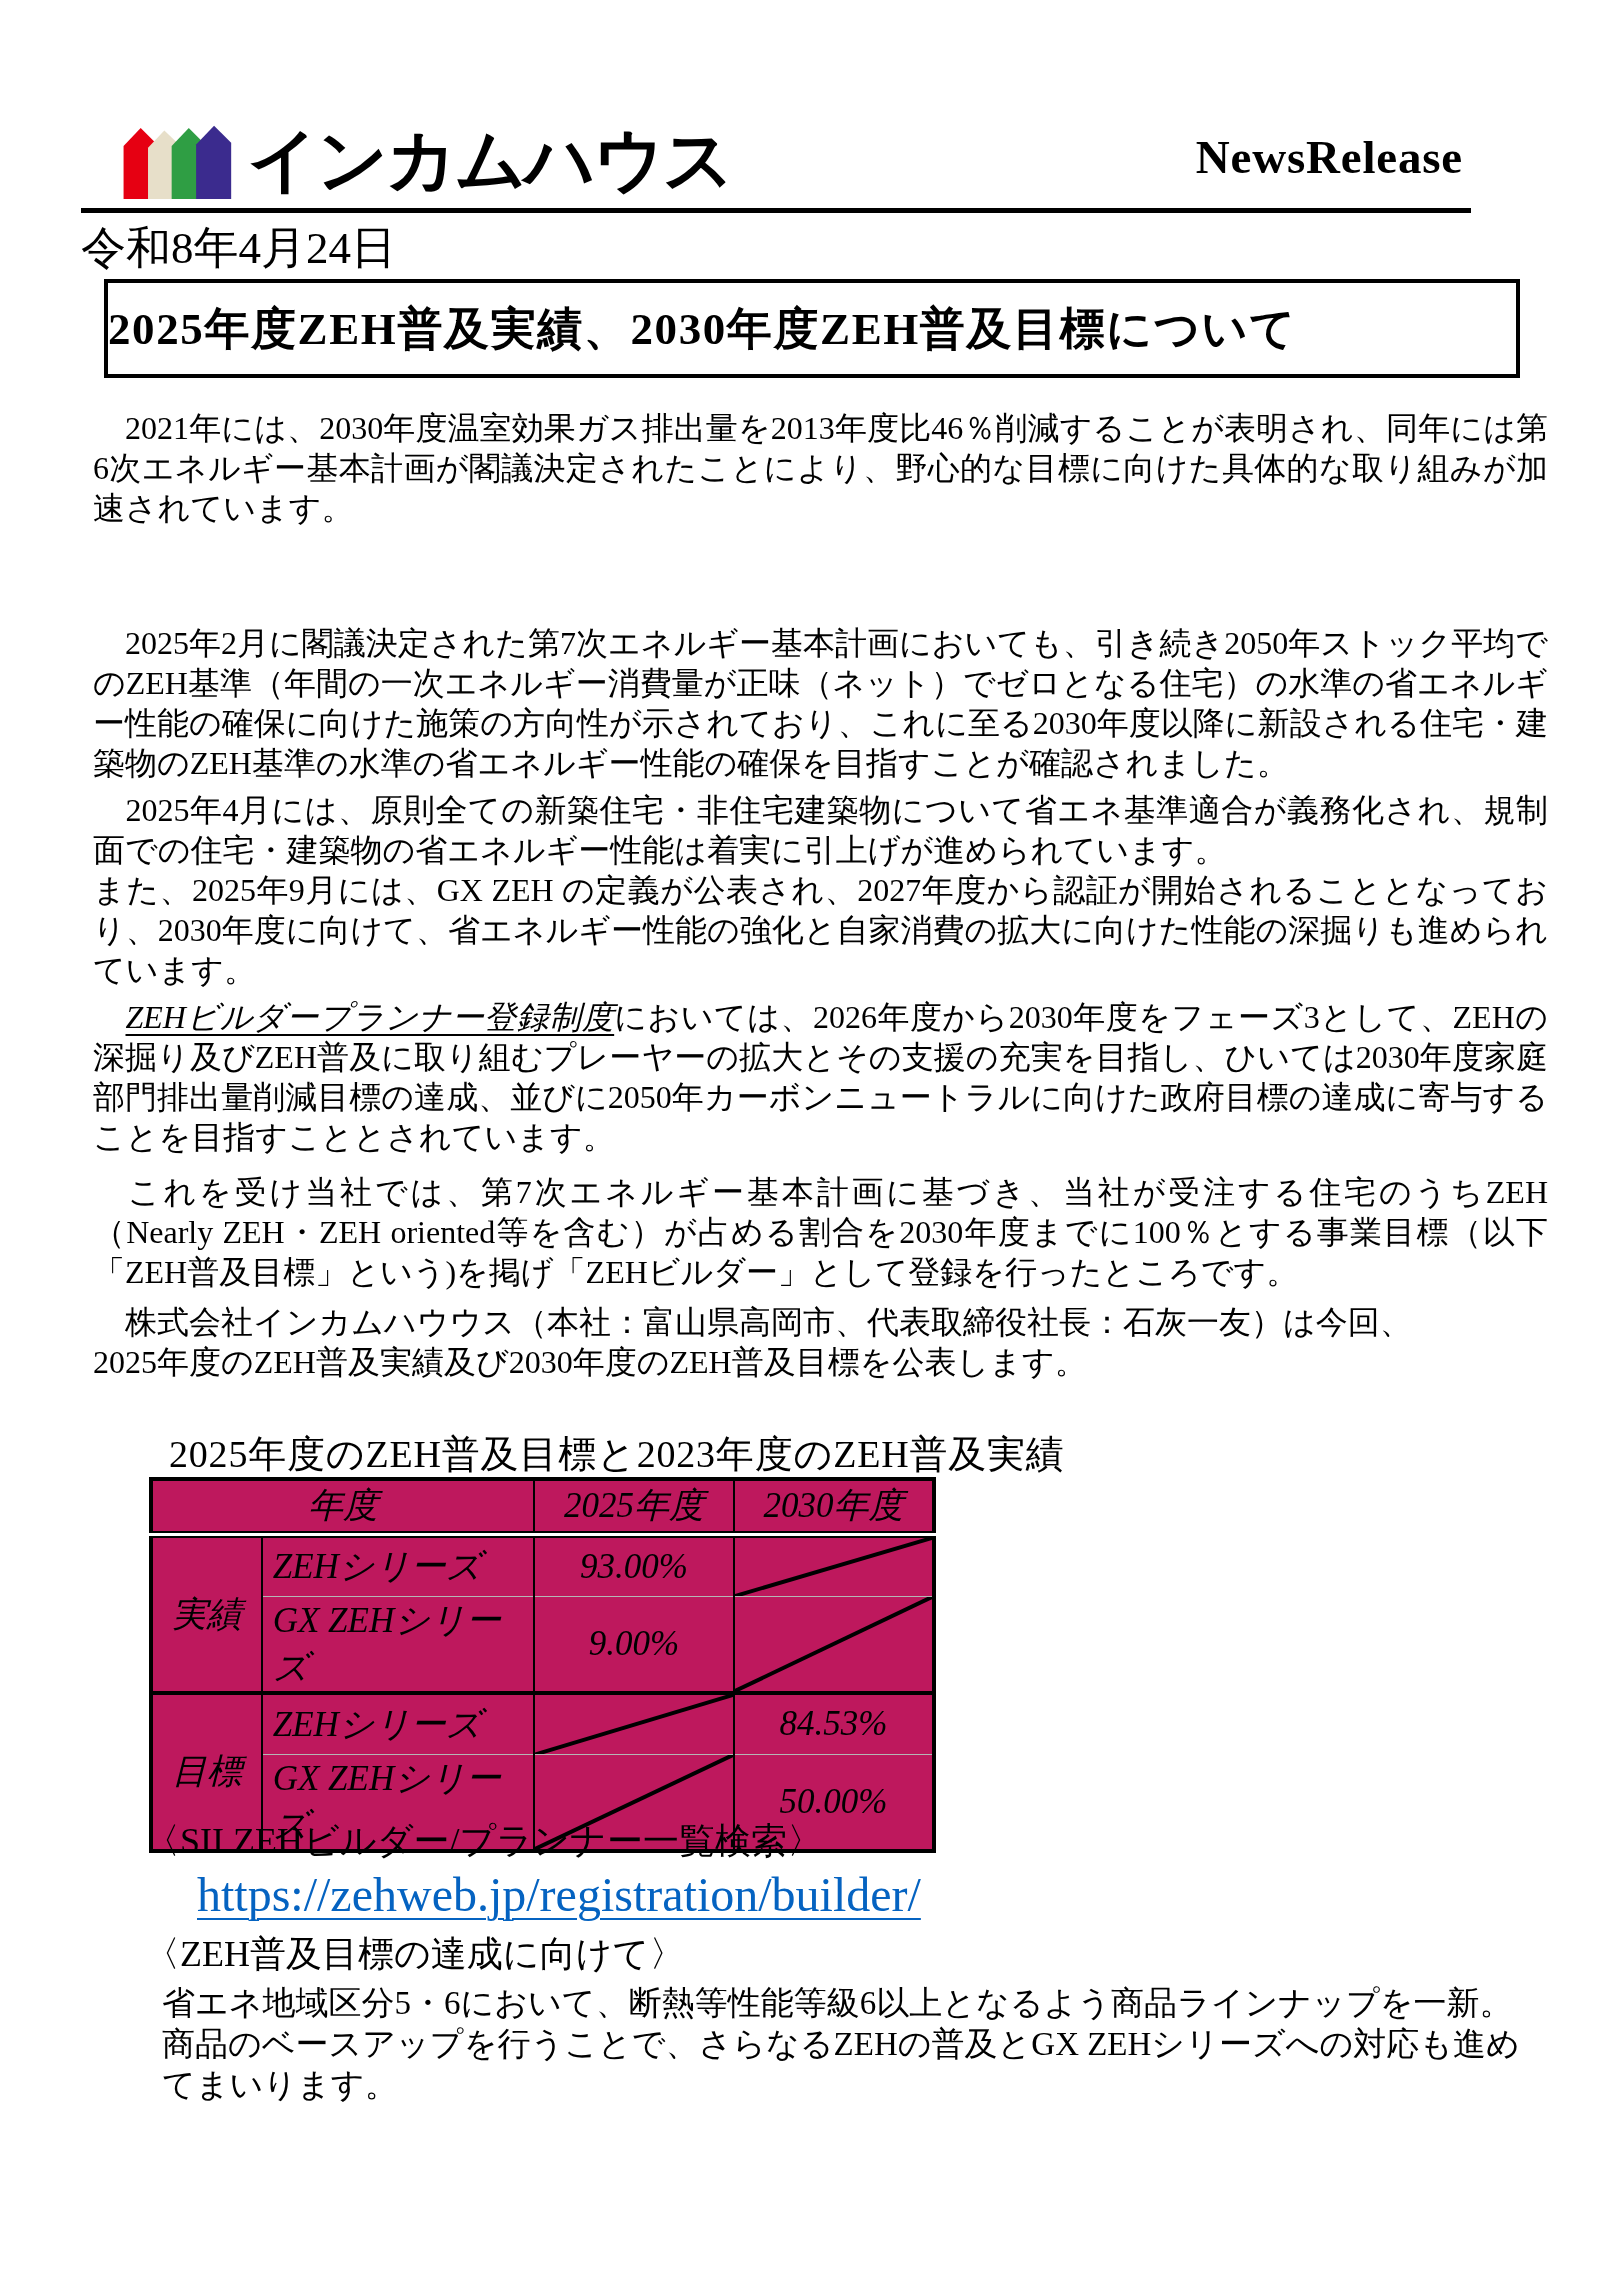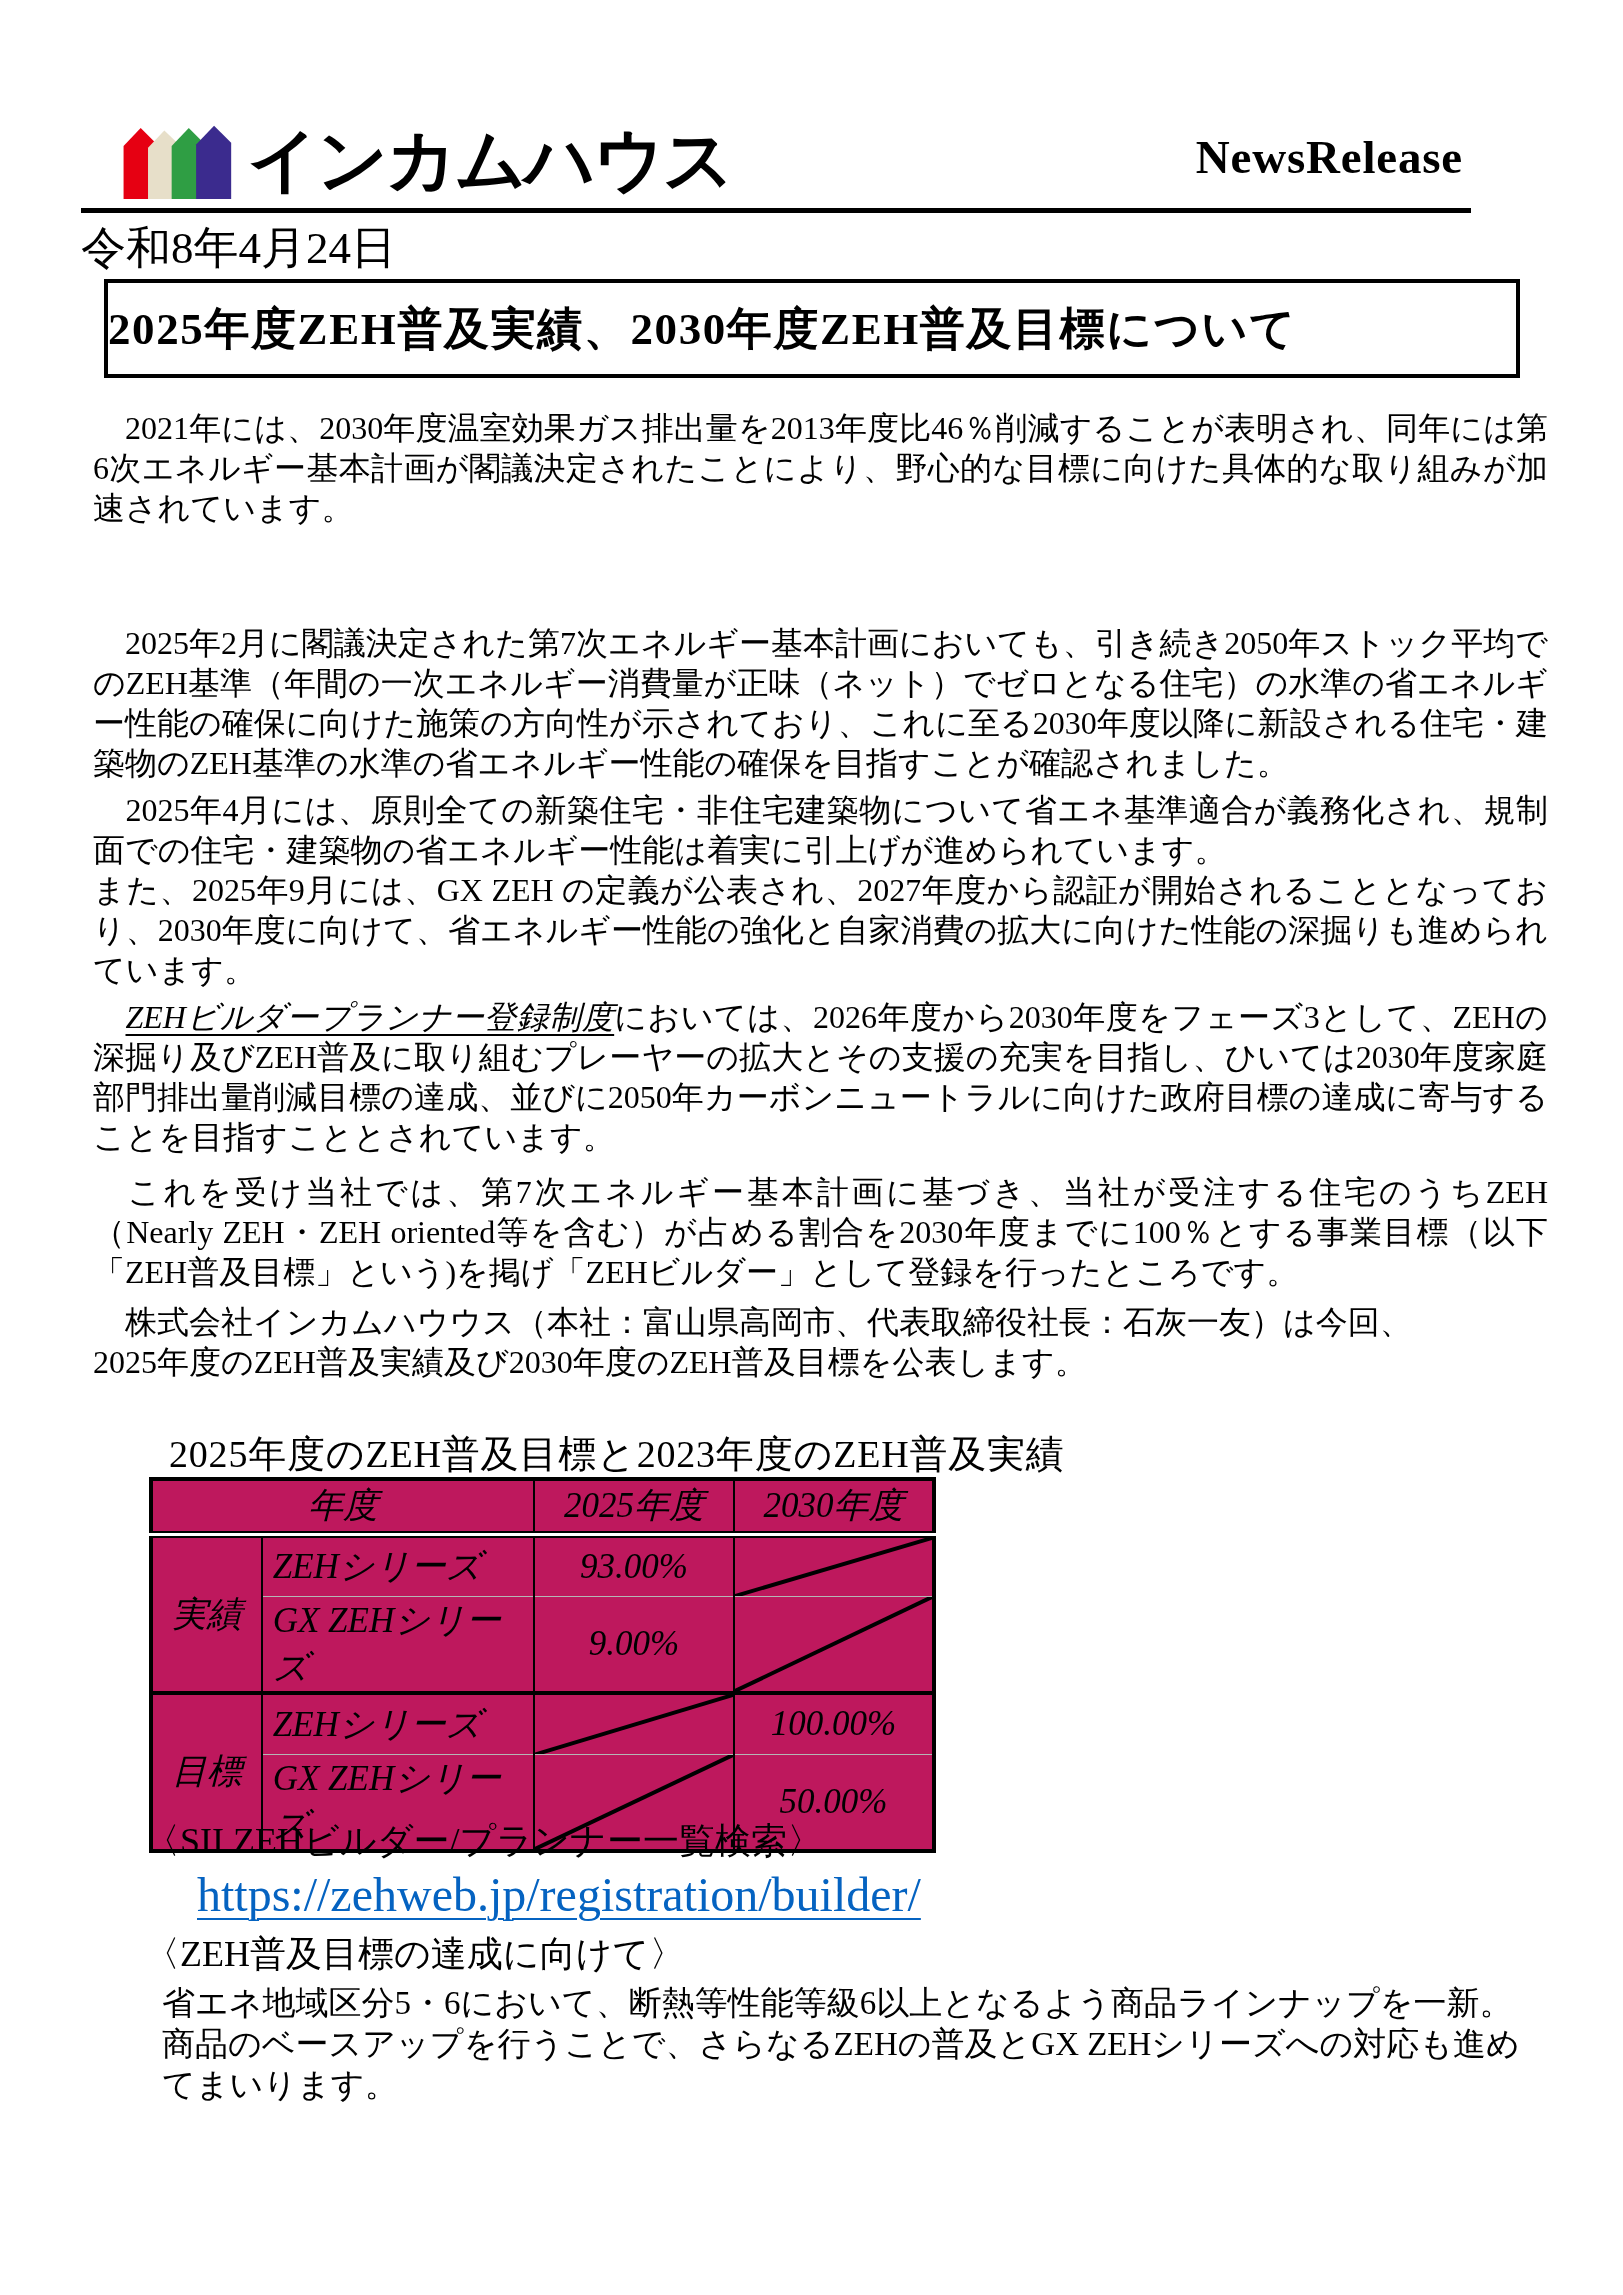--- a/index.html
+++ b/index.html
@@ -132,21 +132,21 @@
           </td>
     </tr>
     <tr class="body-row sect">
       <td rowspan="2" class="grp">目標</td>
       <td class="series">ZEHシリーズ</td>
       <td class="diag">
             <svg class="dsvg" viewBox="0 0 100 100" preserveAspectRatio="none">
               <line x1="0" y1="100" x2="100" y2="0" stroke="#000" stroke-width="4" vector-effect="non-scaling-stroke"></line>
             </svg>
           </td>
-      <td class="val">100.00%</td>
+      <td class="val">84.53%</td>
     </tr>
     <tr class="body-row sub">
       <td class="series">GX ZEHシリーズ</td>
       <td class="diag">
             <svg class="dsvg" viewBox="0 0 100 100" preserveAspectRatio="none">
               <line x1="0" y1="100" x2="100" y2="0" stroke="#000" stroke-width="4" vector-effect="non-scaling-stroke"></line>
             </svg>
           </td>
       <td class="val">50.00%</td>
     </tr>

